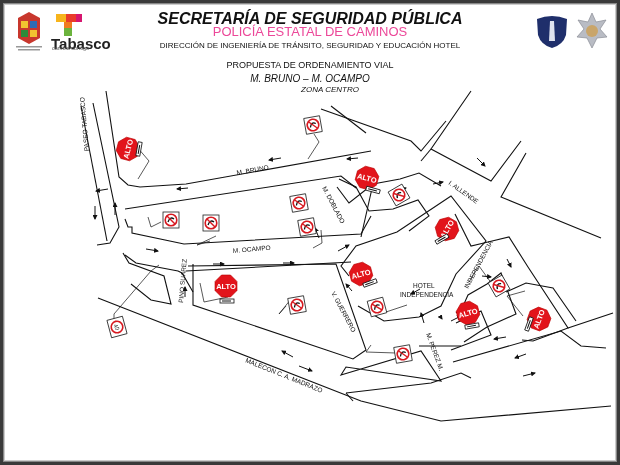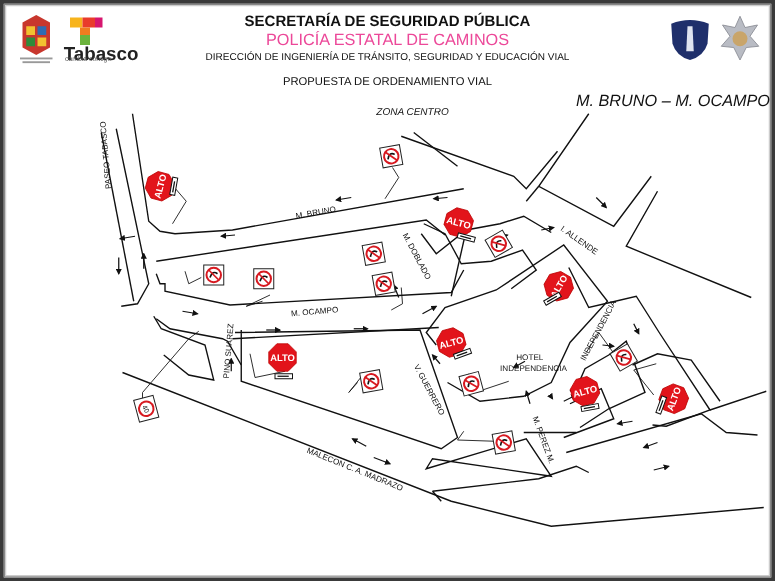--- a/index.html
+++ b/index.html
@@ -1,36 +1,36 @@
 <!DOCTYPE html>
 <html><head>
 <meta charset="utf-8">
 <style>
   html, body { margin:0; padding:0; }
   body { width:620px; height:465px; background:#3a3a3a; position:relative; overflow:hidden; font-family:"Liberation Sans", sans-serif; }
   .sheet { position:absolute; left:3px; top:3px; width:612px; height:457px; background:#fff; border:1px solid #888; box-shadow: inset 0 0 0 1px #ccc; }
   .hdr { position:absolute; left:0; top:0; width:612px; text-align:center; }
-  .t1 { position:absolute; top:6px; left:0; width:100%; font-weight:bold; font-size:12px; color:#111; }
+  .t1 { position:absolute; top:6px; left:0; width:100%; font-weight:bold; font-size:16px; color:#111;font-style:italic; }
   .t2 { position:absolute; top:20px; left:0; width:100%; font-size:13px; color:#ec4899; }
   .t3 { position:absolute; top:37px; left:0; width:100%; font-size:8px; color:#111; }
   .t4 { position:absolute; top:56px; left:0; width:100%; font-weight:normal; font-size:9px; color:#111; }
-  .t5 { position:absolute; top:69px; left:0; width:100%; font-style:italic; font-size:13px; color:#111;text-align:right; }
+  .t5 { position:absolute; top:69px; left:0; width:100%; font-style:italic; font-size:10px; color:#111; }
   .t6 { position:absolute; top:81px; left:0; width:100%; font-style:italic; font-size:8px; color:#111;padding-left:20px; }
   .logo { position:absolute; }
   .map { position:absolute; left:0; top:0; }
   .lbl { font-family:"Liberation Sans", sans-serif; font-size:6.5px; fill:#111; }
 </style>
 </head>
 <body>
 
 <div class="sheet">
   <div class="hdr">
     <div class="t1">SECRETARÍA DE SEGURIDAD PÚBLICA</div>
     <div class="t2">POLICÍA ESTATAL DE CAMINOS</div>
-    <div class="t3">DIRECCIÓN DE INGENIERÍA DE TRÁNSITO, SEGURIDAD Y EDUCACIÓN VIAL</div>
+    <div class="t3">DIRECCIÓN DE INGENIERÍA DE TRÁNSITO, SEGURIDAD Y EDUCACIÓN HOTEL</div>
     <div class="t4">PROPUESTA  DE ORDENAMIENTO VIAL</div>
     <div class="t5">M. BRUNO – M. OCAMPO</div>
     <div class="t6">ZONA CENTRO</div>
   </div>
 
   <svg class="logo" style="left:8px;top:6px" width="34" height="42">
     <path d="M6 8 L17 2 L28 8 L28 28 L17 34 L6 28 Z" fill="#c8372d"></path>
     <rect x="9" y="11" width="7" height="7" fill="#f2c230"></rect>
     <rect x="18" y="11" width="7" height="7" fill="#2e6bb3"></rect>
     <rect x="9" y="20" width="7" height="7" fill="#2e8b3a"></rect>

